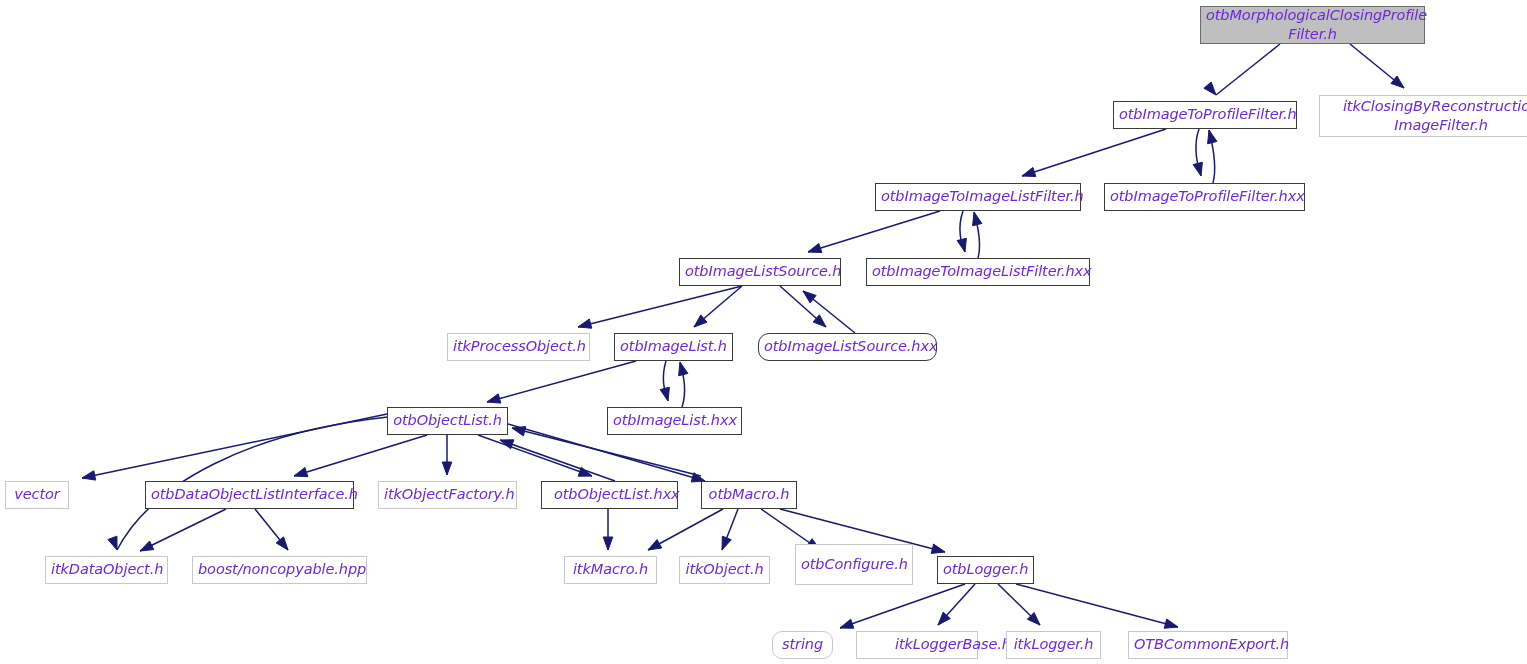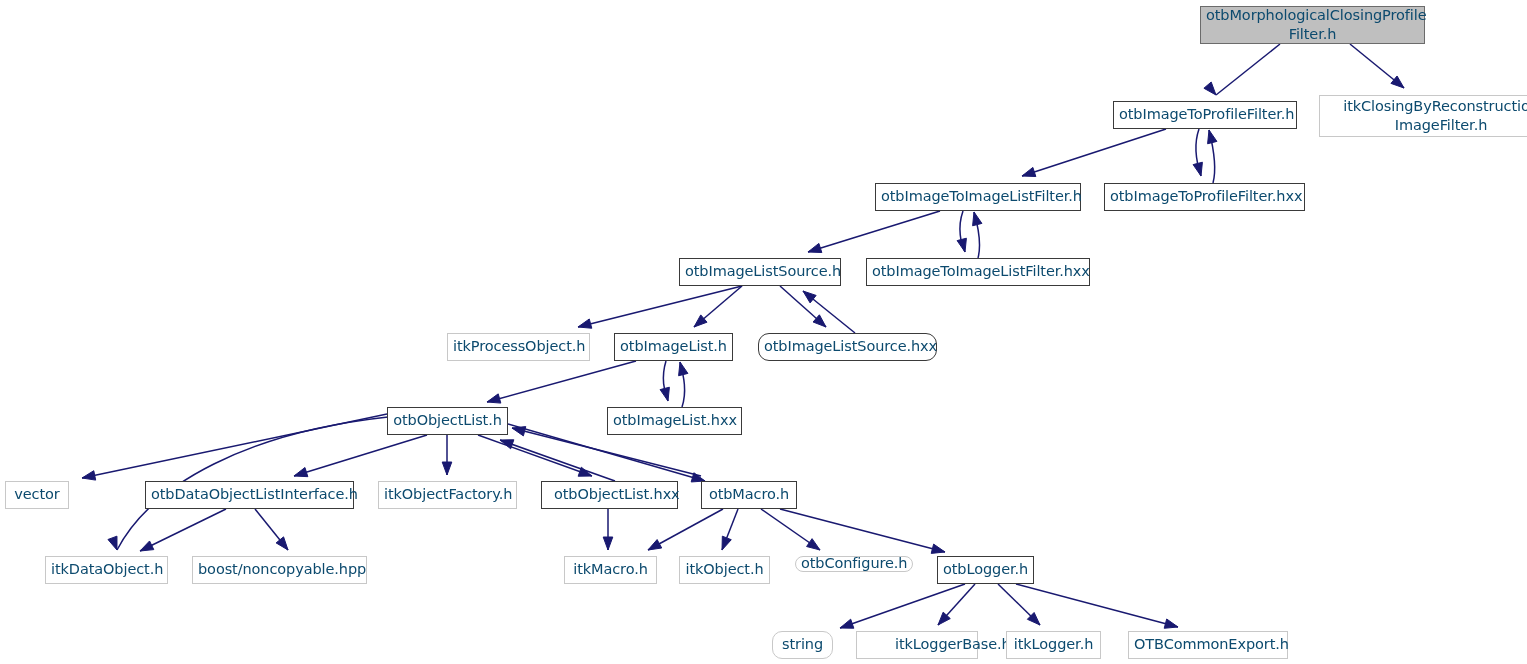--- a/index.html
+++ b/index.html
@@ -26,27 +26,28 @@
   }
   .node-box {
     position: absolute;
     box-sizing: border-box;
     display: flex;
     align-items: center;
     justify-content: center;
     text-align: center;
     font-size: 14.5px;
     line-height: 1.32;
-    color: #0c4a6e;
+    color: #6d28d9;
     background: #ffffff;
     border: 1px solid #c8c8c8;
     white-space: pre-line;
     letter-spacing: -0.1px;
     cursor: pointer;
     user-select: none;
+    font-style: italic;
   }
   .node-box.strong {
     border: 1.6px solid #3a3a3a;
   }
   .node-box.root {
     border: 1.6px solid #6b6b6b;
     background: #bfbfbf;
   }
   .node-label {
     display: block;
@@ -148,20 +149,20 @@
       <div class="node-box strong" title="otbImageList.hxx" style="left: 607px; top: 407px; width: 135px; height: 28px;"><span class="node-label">otbImageList.hxx</span></div>
       <div class="node-box" title="vector" style="left: 5px; top: 481px; width: 64px; height: 28px;"><span class="node-label">vector</span></div>
       <div class="node-box strong" title="otbDataObjectListInterface.h" style="left: 145px; top: 481px; width: 209px; height: 28px;"><span class="node-label">otbDataObjectListInterface.h</span></div>
       <div class="node-box" title="itkObjectFactory.h" style="left: 378px; top: 481px; width: 139px; height: 28px;"><span class="node-label">itkObjectFactory.h</span></div>
       <div class="node-box strong" title="otbObjectList.hxx" style="left: 541px; top: 481px; width: 137px; height: 28px; padding-left: 7px;"><span class="node-label">otbObjectList.hxx</span></div>
       <div class="node-box strong" title="otbMacro.h" style="left: 701px; top: 481px; width: 96px; height: 28px;"><span class="node-label">otbMacro.h</span></div>
       <div class="node-box" title="itkDataObject.h" style="left: 45px; top: 556px; width: 123px; height: 28px;"><span class="node-label">itkDataObject.h</span></div>
       <div class="node-box" title="boost/noncopyable.hpp" style="left: 192px; top: 556px; width: 175px; height: 28px;"><span class="node-label">boost/noncopyable.hpp</span></div>
       <div class="node-box" title="itkMacro.h" style="left: 564px; top: 556px; width: 93px; height: 28px;"><span class="node-label">itkMacro.h</span></div>
       <div class="node-box" title="itkObject.h" style="left: 679px; top: 556px; width: 91px; height: 28px;"><span class="node-label">itkObject.h</span></div>
-      <div class="node-box" title="otbConfigure.h" style="left: 795px; top: 556px; width: 118px; height: 16px; border-radius: 14px;"><span class="node-label">otbConfigure.h</span></div>
+      <div class="node-box" title="otbConfigure.h" style="left: 795px; top: 544px; width: 118px; height: 41px;"><span class="node-label">otbConfigure.h</span></div>
       <div class="node-box strong" title="otbLogger.h" style="left: 937px; top: 556px; width: 97px; height: 28px;"><span class="node-label">otbLogger.h</span></div>
       <div class="node-box" title="string" style="left: 772px; top: 631px; width: 61px; height: 28px; border-radius: 10px;"><span class="node-label">string</span></div>
       <div class="node-box" title="itkLoggerBase.h" style="left: 856px; top: 631px; width: 122px; height: 28px; padding-left: 33px;"><span class="node-label">itkLoggerBase.h</span></div>
       <div class="node-box" title="itkLogger.h" style="left: 1006px; top: 631px; width: 95px; height: 28px;"><span class="node-label">itkLogger.h</span></div>
       <div class="node-box" title="OTBCommonExport.h" style="left: 1128px; top: 631px; width: 160px; height: 28px;"><span class="node-label">OTBCommonExport.h</span></div>
     </div>
 </div>
 
 </body></html>

